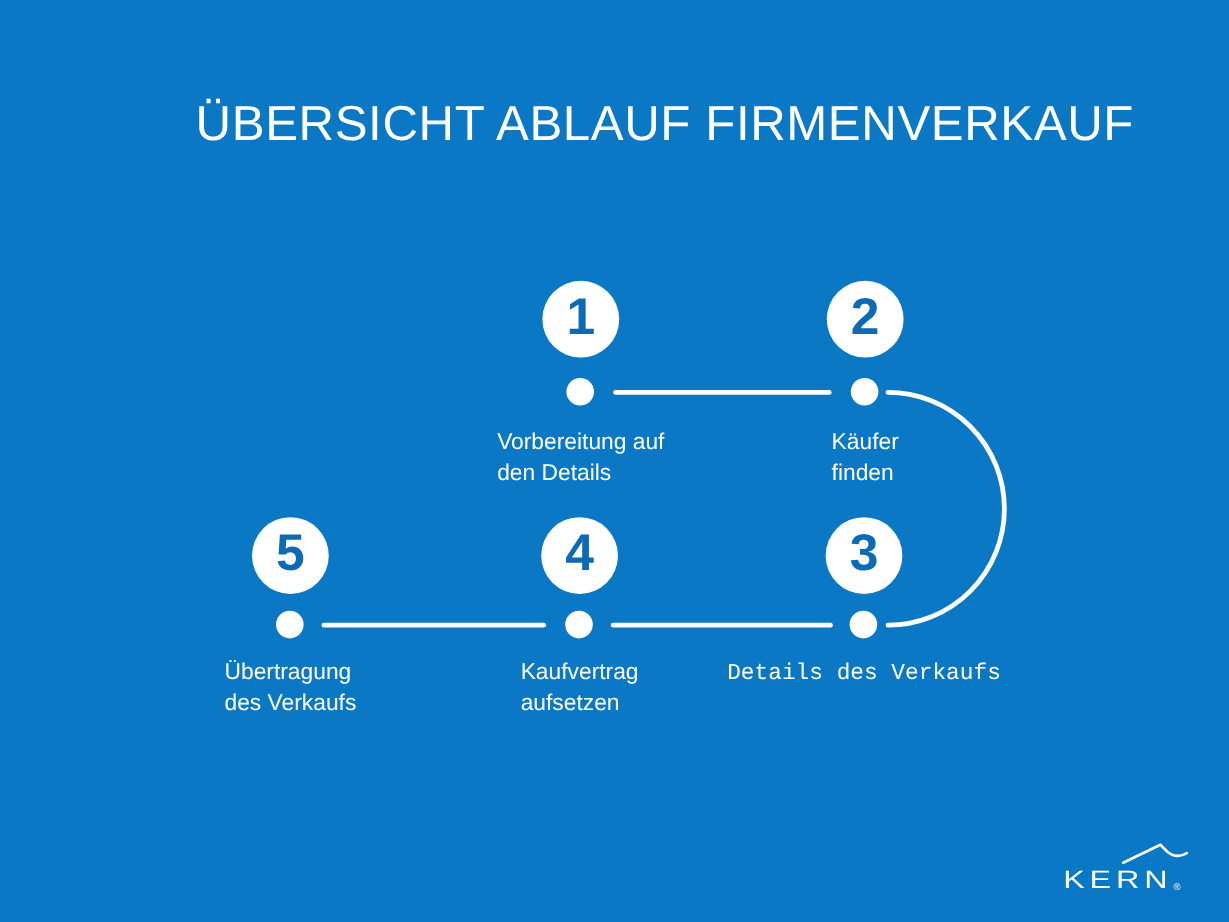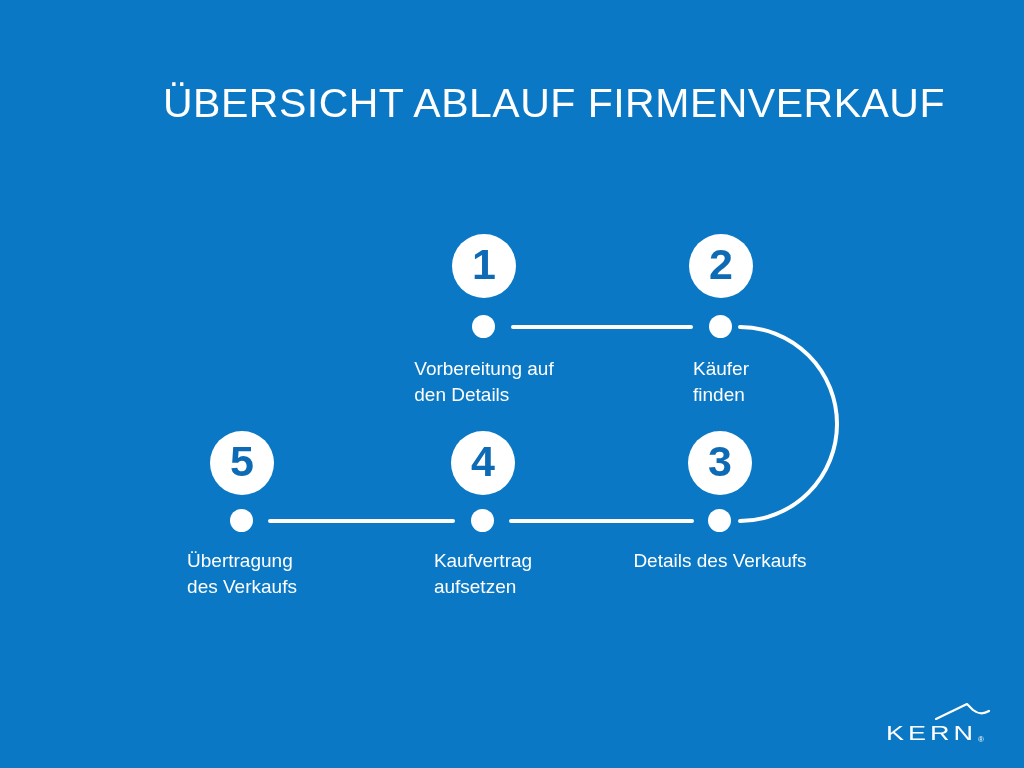--- a/index.html
+++ b/index.html
@@ -78,21 +78,21 @@
   .d5 { left: 230px; top: 509px; }
 
   
   .seg-1-2 { left: 511px; top: 325px; width: 182px; }
   .seg-5-4 { left: 268px; top: 519px; width: 187px; }
   .seg-4-3 { left: 509px; top: 519px; width: 185px; }
 
   
   .lb1 { left: 484px; top: 356px; }
   .lb2 { left: 721px; top: 356px; }
-  .lb3 { left: 720px; top: 548px; }
+  .lb3 { left: 720px; top: 548px; font-family: Liberation Mono, monospace; }
   .lb4 { left: 483px; top: 548px; }
   .lb5 { left: 242px; top: 548px; }
 
   .arc-svg { position: absolute; left: 0; top: 0; pointer-events: none; }
 
   .logo {
     position: absolute;
     left: 886px; top: 702px;
     width: 114px; height: 44px;
     color: var(--fg);

